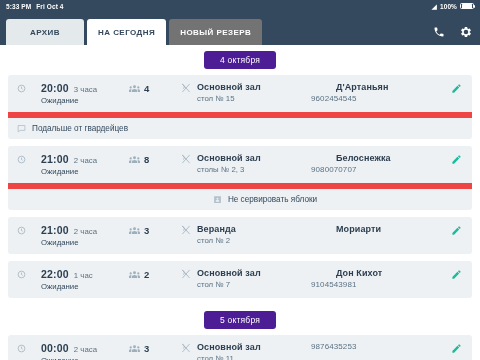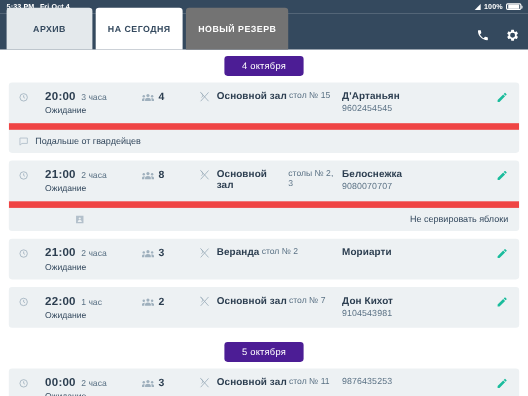--- a/index.html
+++ b/index.html
@@ -69,21 +69,21 @@
     position: relative;
   }
   .tabs {
     display: flex;
     align-items: flex-end;
     gap: 3px;
     height: 100%;
     padding-top: 5px;
   }
   .tab {
-    height: 38px;
+    height: 26px;
     min-width: 78px;
     padding: 0 11px;
     display: flex;
     align-items: center;
     justify-content: center;
     font-size: 8px;
     font-weight: bold;
     letter-spacing: 0.45px;
     border-radius: 3px 3px 0 0;
     cursor: pointer;
@@ -205,21 +205,21 @@
     align-items: flex-start;
     gap: 6px;
   }
   .cutlery-icon {
     width: 10px; height: 10px;
     flex: 0 0 10px;
     margin-top: 1px;
     color: #9fb0bd;
   }
   .cutlery-icon svg { display: block; }
-  .hall-block { display: flex; flex-direction: row; gap: 2px; }
+  .hall-block { display: flex; flex-direction: column; gap: 2px; }
   .hall-name {
     font-size: 9px;
     font-weight: bold;
     color: #2c3e50;
     letter-spacing: 0.1px;
   }
   .table-label {
     font-size: 7.8px;
     color: #5b7285;
   }
@@ -230,20 +230,21 @@
     display: flex;
     flex-direction: column;
     gap: 2px;
     padding-left: 2px;
   }
   .guest-name {
     font-size: 9px;
     font-weight: bold;
     color: #2c3e50;
     letter-spacing: 0.1px;
+    margin-left: 25px;
   }
   .guest-phone {
     font-size: 8px;
     color: #5b7285;
     letter-spacing: 0.1px;
   }
 
   
   .col-edit {
     width: 20px;
@@ -261,21 +262,21 @@
 
   
   .card-note {
     border-top: 6px solid #ef4444;
     display: flex;
     align-items: center;
     gap: 6px;
     padding: 6px 10px 6px 9px;
     min-height: 20px;
   }
-  .card-note.note-center { justify-content: space-between; padding-left: 60px; }
+  .card-note.note-center { justify-content: center; padding-left: 60px; }
   .note-icon {
     width: 9px; height: 9px;
     flex: 0 0 9px;
     color: #b3c0cb;
   }
   .note-icon svg { display: block; }
   .note-text {
     font-size: 8.2px;
     color: #34495e;
   }

